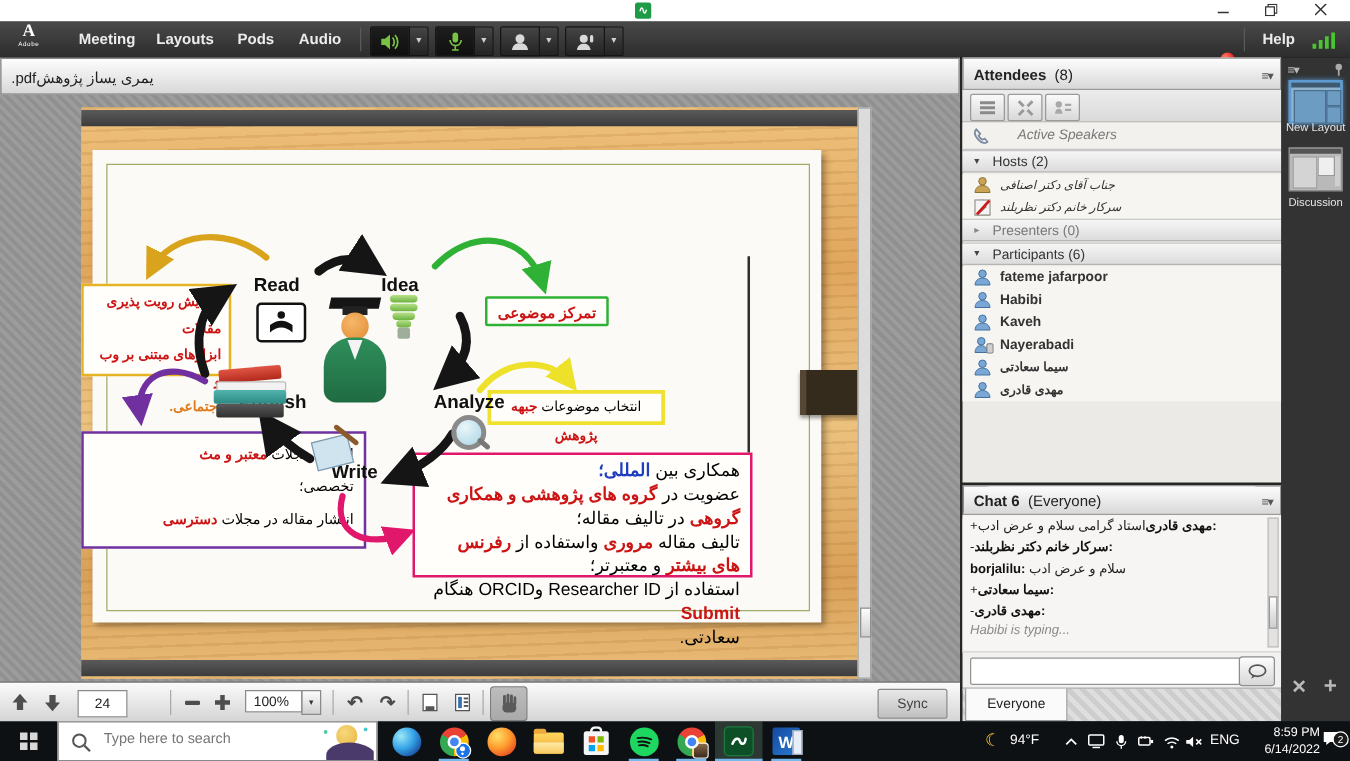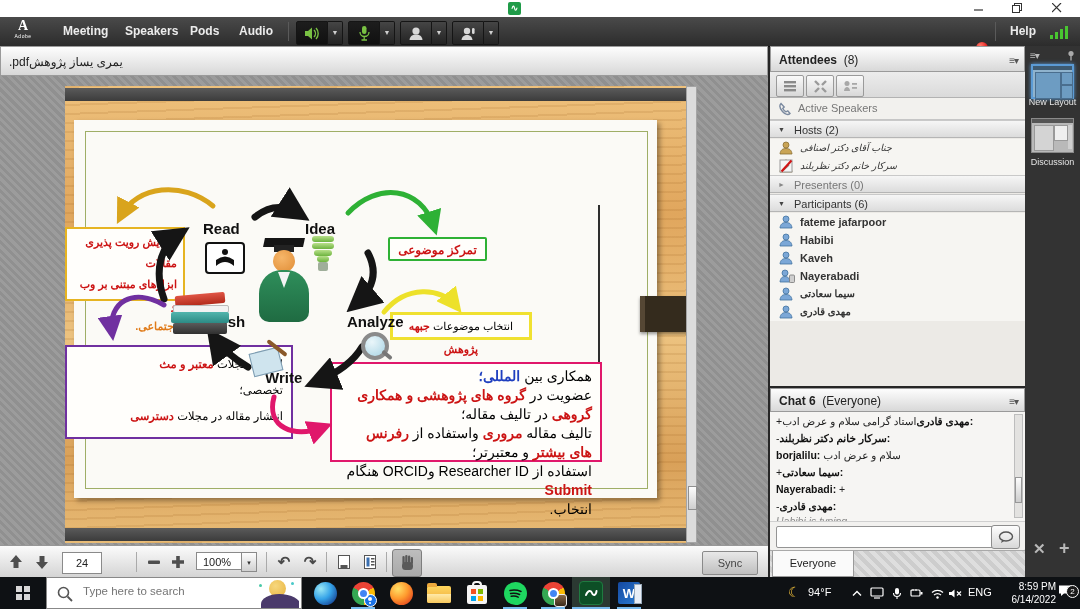--- a/index.html
+++ b/index.html
@@ -80,21 +80,21 @@
   .syncbtn{position:absolute;left:702px;top:5px;width:54px;height:22px;line-height:22px;background:linear-gradient(#e8e8e8,#bfbfbf);border:1px solid #8a8a8a;border-radius:2px;font-size:11px;color:#444;text-align:center;}
   
   .att{left:770px;top:46px;width:255px;height:340px;background:#eceae6;}
   .atthdr{position:absolute;left:0;top:0;width:255px;height:26px;}
   .hdrtitle{position:absolute;left:8px;top:6px;font-size:12px;color:#222;}
   .hdrtitle b{font-weight:bold;}
   .pmright{position:absolute;right:6px;top:8px;}
   .atttools{position:absolute;left:0;top:26px;width:255px;height:26px;background:linear-gradient(#ececec,#dadada);border-bottom:1px solid #b2b2b2;box-sizing:border-box;}
   .tbtn{position:absolute;top:3px;width:26px;height:20px;background:linear-gradient(#fafafa,#d8d8d8);border:1px solid #9a9a9a;border-radius:2px;display:flex;align-items:center;justify-content:center;}
   .speakrow{position:absolute;left:0;top:52px;width:255px;height:22px;background:#f2f1ee;border-bottom:1px solid #c6c6c6;box-sizing:border-box;}
-  .speakrow span{position:absolute;left:28px;top:4px;font-size:11px;color:#777;}
+  .speakrow span{position:absolute;left:44px;top:4px;font-size:11px;font-style:italic;color:#777;}
   .sect{position:absolute;left:0;width:255px;height:18px;background:linear-gradient(#f6f6f6,#dcdcdc);border-top:1px solid #c9c9c9;border-bottom:1px solid #b5b5b5;box-sizing:border-box;font-size:11px;color:#333;}
   .sect .tri{position:absolute;left:8px;top:5px;font-size:7px;color:#444;}
   .sect span.sl{position:absolute;left:24px;top:3px;}
   .prow{position:absolute;left:0;width:255px;height:18px;background:#f6f5f2;font-size:11px;color:#222;}
   .prow .nm{position:absolute;left:30px;top:3px;font-weight:bold;color:#333;}
   .prow svg{position:absolute;left:9px;top:2px;}
   .slashicon{position:absolute;right:10px;top:2px;width:14px;height:14px;}
   
   .chat{left:770px;top:388px;width:255px;height:189px;background:#f2f1ef;border-radius:28px;}
   .chathdr{position:absolute;left:0;top:0;width:255px;height:24px;}
@@ -187,21 +187,21 @@
           <path d="M0,0 L9,9 M9,0 L0,9" stroke="#333" stroke-width="1.2"></path>
         </svg></span>
   </div>
 
   <div class="abs menubar">
     <div class="adobe">
       <div class="amark">A</div>
       <div class="aword">Adobe</div>
     </div>
     <span class="menuitem" style="left:50px;">Meeting</span>
-    <span class="menuitem" style="left:112px;">Speakers</span>
+    <span class="menuitem" style="left:112px;">Layouts</span>
     <span class="menuitem" style="left:177px;">Pods</span>
     <span class="menuitem" style="left:226px;">Audio</span>
     <span class="msep" style="left:288px;"></span>
     <div class="cgrp" style="left:296px;">
       <span class="cbtn on">
           <svg width="17" height="15">
             <path d="M1,5 h3 l4,-3.5 v12 l-4,-3.5 h-3 z" fill="#79c143"></path>
             <path d="M10,4 a5,5 0 0 1 0,7 M12,2 a8,8 0 0 1 0,11" stroke="#79c143" stroke-width="1.4" fill="none"></path>
           </svg>
         </span>
@@ -284,21 +284,21 @@
       <div class="dbox rtl" style="left:0;top:259px;width:228px;height:94px;border:2px solid #7030a0;padding:4px 8px;font-size:11.5px;line-height:26px;">
         <span>انتخاب مجلات </span><span class="redb">معتبر و مث</span><br>
         <span>تخصصی؛</span><br>
         <span>انتشار مقاله در مجلات </span><span class="redb">دسترسی</span>
       </div>
       <div class="dbox rtl" style="left:265px;top:276px;width:272px;height:100px;border:2px solid #e0176b;padding:3px 8px;font-size:14px;line-height:19px;">
         <span>همکاری بین </span><span class="blue">المللی؛</span><br>
         <span>عضویت در </span><span class="redb">گروه های پژوهشی و همکاری گروهی</span><span> در تالیف مقاله؛</span><br>
         <span>تالیف مقاله </span><span class="redb">مروری</span><span> واستفاده از </span><span class="redb">رفرنس های بیشتر</span><span> و معتبرتر؛</span><br>
         <span>استفاده از Researcher ID وORCID هنگام </span><span class="redb">Submit</span><br>
-        <span>انتخاب.</span>
+        <span>سعادتی.</span>
       </div>
 
       <svg class="abs arrowsvg" width="622" height="457">
         <defs>
           <marker id="mk-b" markerWidth="5" markerHeight="5" refX="3.2" refY="2.5" orient="auto">
               <path d="M0,0 L5,2.5 L0,5 Z" fill="#151515"></path>
             </marker>
           <marker id="mk-gold" markerWidth="5" markerHeight="5" refX="3.2" refY="2.5" orient="auto">
               <path d="M0,0 L5,2.5 L0,5 Z" fill="#d9a41c"></path>
             </marker>
@@ -544,21 +544,20 @@
   <div class="abs chat">
     <div class="podhdr chathdr">
       <span class="hdrtitle" style="top:5px;"><b>Chat 6</b>&nbsp;&nbsp;<span>(Everyone)</span></span>
       <span class="pmright podmenu" style="top:7px;">≡▾</span>
     </div>
     <div class="chatbody">
       <div class="msg"><span dir="rtl">استاد گرامی سلام و عرض ادب+</span><b class="name-r" dir="rtl">مهدی قادری</b></div>
       <div class="msg"><span>-</span><b class="name-r" dir="rtl">سرکار خانم دکتر نظربلند</b></div>
       <div class="msg"><b class="name-l">borjalilu</b><span dir="rtl">سلام و عرض ادب</span></div>
       <div class="msg"><span>+</span><b class="name-r" dir="rtl">سیما سعادتی</b></div>
-      <div class="msg"><b class="name-l">Nayerabadi</b><span>+</span></div>
       <div class="msg"><span>-</span><b class="name-r" dir="rtl">مهدی قادری</b></div>
       <div class="typing">Habibi is typing...</div>
     </div>
     <div class="chatscroll">
         <span class="thumb"></span>
       </div>
     <input class="chatinput" style="">
     <span class="sendbtn">
         <svg width="16" height="13">
           <ellipse cx="8" cy="5.5" rx="6.5" ry="4.5" fill="none" stroke="#555" stroke-width="1.4"></ellipse>

